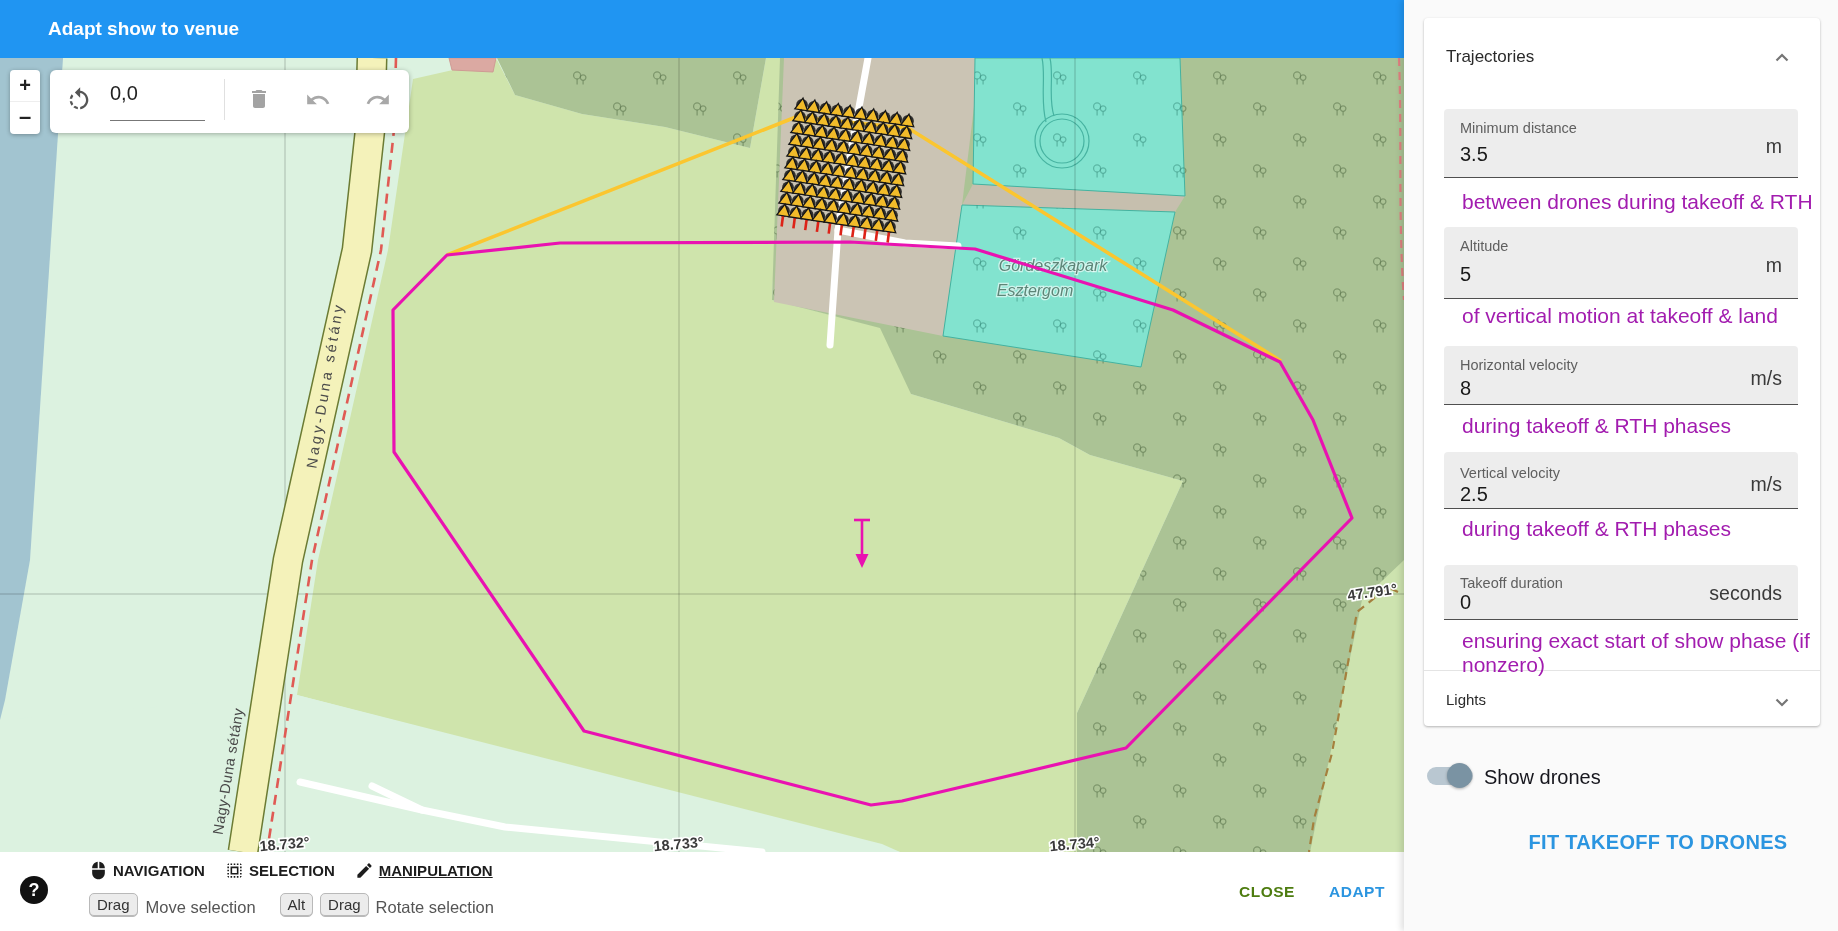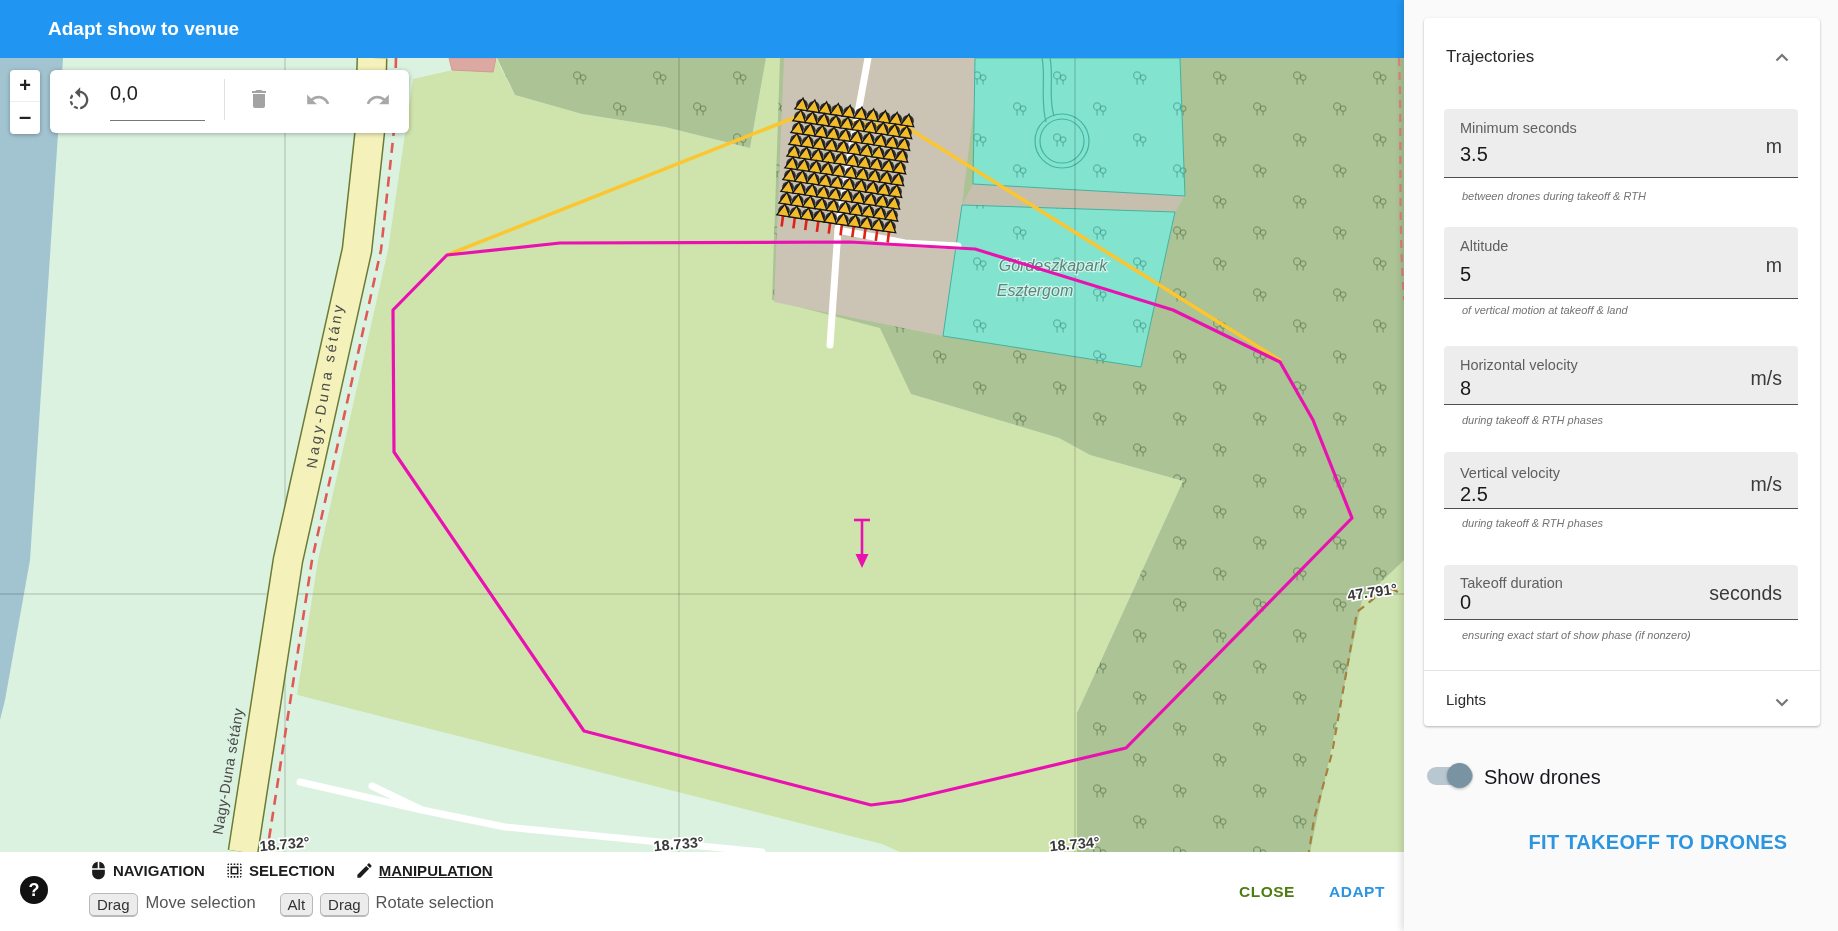--- a/index.html
+++ b/index.html
@@ -27,31 +27,31 @@
   box-shadow:0 1px 3px rgba(0,0,0,0.18), 0 1px 2px rgba(0,0,0,0.12); }
 .sect { position:absolute; left:42px; top:47px; font-size:17px; color:#2a2a2a;text-align:center; }
 .sect2 { position:absolute; left:42px; top:691px; font-size:15px; color:#2a2a2a; }
 .chev { position:absolute; right:44px; }
 .hr { position:absolute; left:0; top:670px; width:396px; border-top:1px solid #e4e4e4; }
 .fbox { position:absolute; left:1444px; width:354px; background:#ededed; border-radius:4px 4px 0 0;
   border-bottom:1px solid #4f4f4f; }
 .flbl { position:absolute; left:1460px; font-size:14.5px; color:#5f5f5f; }
 .fval { position:absolute; left:1460px; font-size:20px; color:#1a1a1a; }
 .funit { position:absolute; right:56px; font-size:19.5px; color:#3a3a3a; }
-.fhelp { position:absolute; left:1462px; font-size:11px; color:#737373;font-style:italic; }
+.fhelp { position:absolute; left:1462px; font-size:21px; color:#a21caf; }
 .fbox, .flbl, .fval, .funit, .fhelp { z-index:7; }
 .panelabs { position:absolute; z-index:7; }
 
 
 .helpq { position:absolute; left:20px; top:876px; width:28px; height:28px; border-radius:50%; background:#111;
   color:#fff; font-size:18px; font-weight:bold; text-align:center; line-height:28px; z-index:6; }
 .tabs { position:absolute; left:89px; top:860px; height:20px; display:flex; align-items:center; gap:0;
   font-size:15px; font-weight:bold; color:#1c1c1c; z-index:6; }
 .tabs svg { margin-right:5px; }
-.hints { position:absolute; left:89px; top:893px; display:flex; align-items:flex-start; font-size:16.5px;
+.hints { position:absolute; left:89px; top:893px; display:flex; align-items:flex-end; font-size:16.5px;
   color:#555; z-index:6; }
 .kbd { background:#ececec; border:1px solid #b9b9b9; border-radius:5px; padding:0px 7px; font-size:15px;
   color:#333; height:24px; line-height:22px; box-shadow:inset 0 -1px 0 #b9b9b9; }
 .btn { position:absolute; top:883px; font-size:15.5px; font-weight:bold; letter-spacing:0.5px; z-index:6; }
 </style></head>
 <body>
 <div id="stage">
   <div id="mapwrap">
 <svg id="map" width="1404" height="794" viewBox="0 58 1404 794">
 <defs>
@@ -434,21 +434,21 @@
         <path d="M6.5 14.5 L12 9 L17.5 14.5"></path>
       </svg>
     <div class="hr" style="left:20px;width:396px"></div>
     <div class="sect2">Lights</div>
     <svg class="chev" width="24" height="24" viewBox="0 0 24 24" style="top:690px" fill="none" stroke="#757575" stroke-width="2.2">
         <path d="M6.5 9.5 L12 15 L17.5 9.5"></path>
       </svg>
   </div>
 
 <div class="fbox" style="top:109px;height:69px"></div>
-<div class="flbl" style="top:120px">Minimum seconds</div>
+<div class="flbl" style="top:120px">Minimum distance</div>
 <div class="fval" style="top:143px">3.5</div>
 <div class="funit" style="top:135px">m</div>
 <div class="fhelp" style="top:190px">between drones during takeoff &amp; RTH</div>
 <div class="fbox" style="top:227px;height:72px"></div>
 <div class="flbl" style="top:238px">Altitude</div>
 <div class="fval" style="top:263px">5</div>
 <div class="funit" style="top:254px">m</div>
 <div class="fhelp" style="top:304px">of vertical motion at takeoff &amp; land</div>
 <div class="fbox" style="top:346px;height:59px"></div>
 <div class="flbl" style="top:357px">Horizontal velocity</div>

